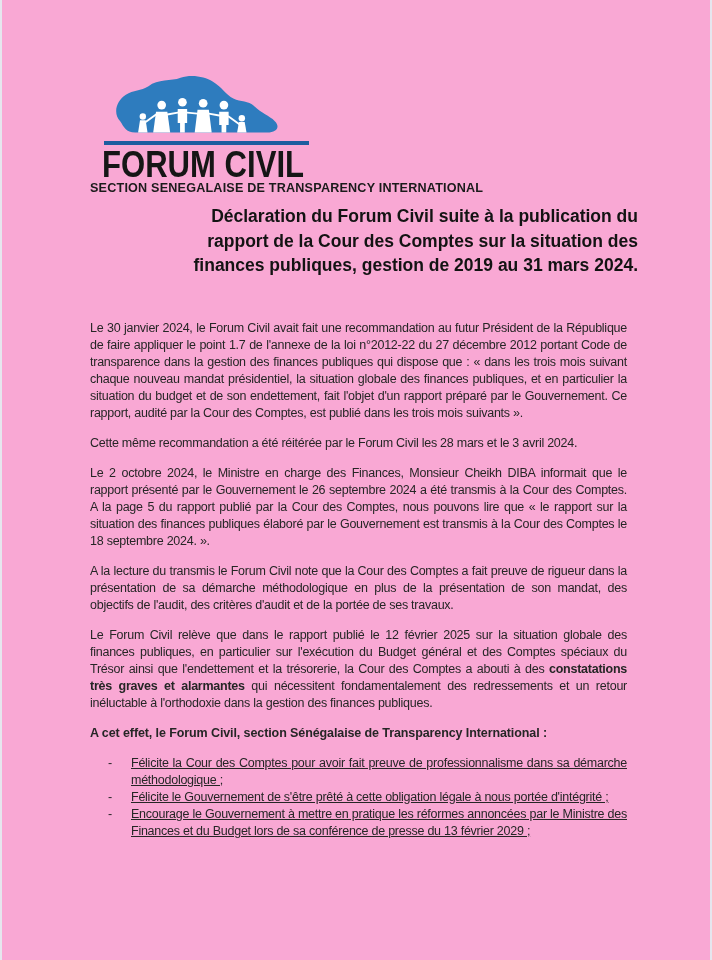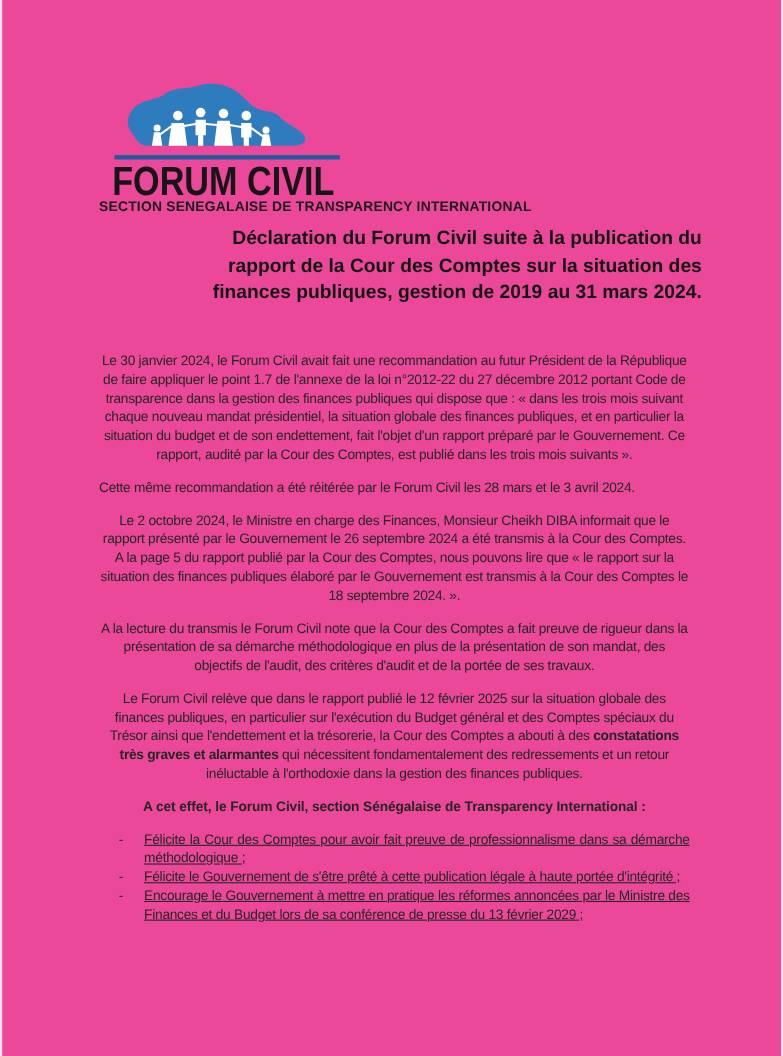--- a/index.html
+++ b/index.html
@@ -1,20 +1,20 @@
 <!DOCTYPE html>
 <html><head>
 <meta charset="utf-8">
 <style>
   html,body { margin:0; padding:0; background:#ffffff; }
   .page {
     position:relative;
     width:712px; height:960px;
     margin:0 auto;
-    background:#ec4899;
+    background:#f9a8d4;
     box-sizing:border-box;
     border-left:2px solid #e6e6ee;
     border-right:2px solid #e6e6ee;
     font-family:"Liberation Sans", sans-serif;
     color:#232323;
     overflow:hidden;
   }
   
   .logo { position:absolute; left:100px; top:74px; width:215px; }
   .logo-map { display:block; margin-left:4px; }
@@ -34,21 +34,21 @@
     position:absolute; left:76px; top:204px; width:560px; margin:0;
     text-align:right; font-size:17.5px; line-height:24.5px;
     font-weight:bold; color:#131313; text-wrap:balance;
   }
   
   .content {
     position:absolute; left:88px; top:320px; width:537px;
     font-size:12.5px; line-height:17px; letter-spacing:-0.25px;
     text-align:justify; color:#262626;
   }
-  .content p { margin:0 0 13px 0;text-align:center; }
+  .content p { margin:0 0 13px 0; }
   .content p.single-line { white-space:nowrap; text-align:left; }
   .lead-in { font-weight:bold; text-align:left; letter-spacing:-0.1px; }
   .bullet-list { list-style:none; margin:0; padding:0 0 0 18px; }
   .bullet-item { display:flex; margin:0; }
   .bullet-marker { flex:none; width:23px; }
   .bullet-text { flex:1; text-align:justify;text-decoration:underline; }
   
   .doc-footer {
     position:absolute; left:36px; top:871px; width:640px;
     border-top:1px solid #b5b5b5; padding-top:8px;
@@ -105,21 +105,21 @@
     <p>A la lecture du transmis le Forum Civil note que la Cour des Comptes a fait preuve de rigueur dans la présentation de sa démarche méthodologique en plus de la présentation de son mandat, des objectifs de l'audit, des critères d'audit et de la portée de ses travaux.</p>
     <p><span>Le Forum Civil relève que dans le rapport publié le 12 février 2025 sur la situation globale des finances publiques, en particulier sur l'exécution du Budget général et des Comptes spéciaux du Trésor ainsi que l'endettement et la trésorerie, la Cour des Comptes a abouti à des </span><strong>constatations très graves et alarmantes</strong><span> qui nécessitent fondamentalement des redressements et un retour inéluctable à l'orthodoxie dans la gestion des finances publiques.</span></p>
     <p class="lead-in">A cet effet, le Forum Civil, section Sénégalaise de Transparency International :</p>
     <ul class="bullet-list">
       <li class="bullet-item">
         <span class="bullet-marker">-</span>
         <span class="bullet-text">Félicite la Cour des Comptes pour avoir fait preuve de professionnalisme dans sa démarche méthodologique ;</span>
       </li>
       <li class="bullet-item">
         <span class="bullet-marker">-</span>
-        <span class="bullet-text">Félicite le Gouvernement de s'être prêté à cette publication légale à haute portée d'intégrité ;</span>
+        <span class="bullet-text">Félicite le Gouvernement de s'être prêté à cette obligation légale à nous portée d'intégrité ;</span>
       </li>
       <li class="bullet-item">
         <span class="bullet-marker">-</span>
         <span class="bullet-text">Encourage le Gouvernement à mettre en pratique les réformes annoncées par le Ministre des Finances et du Budget lors de sa conférence de presse du 13 février 2029 ;</span>
       </li>
     </ul>
   </main>
 
 
 </div>

